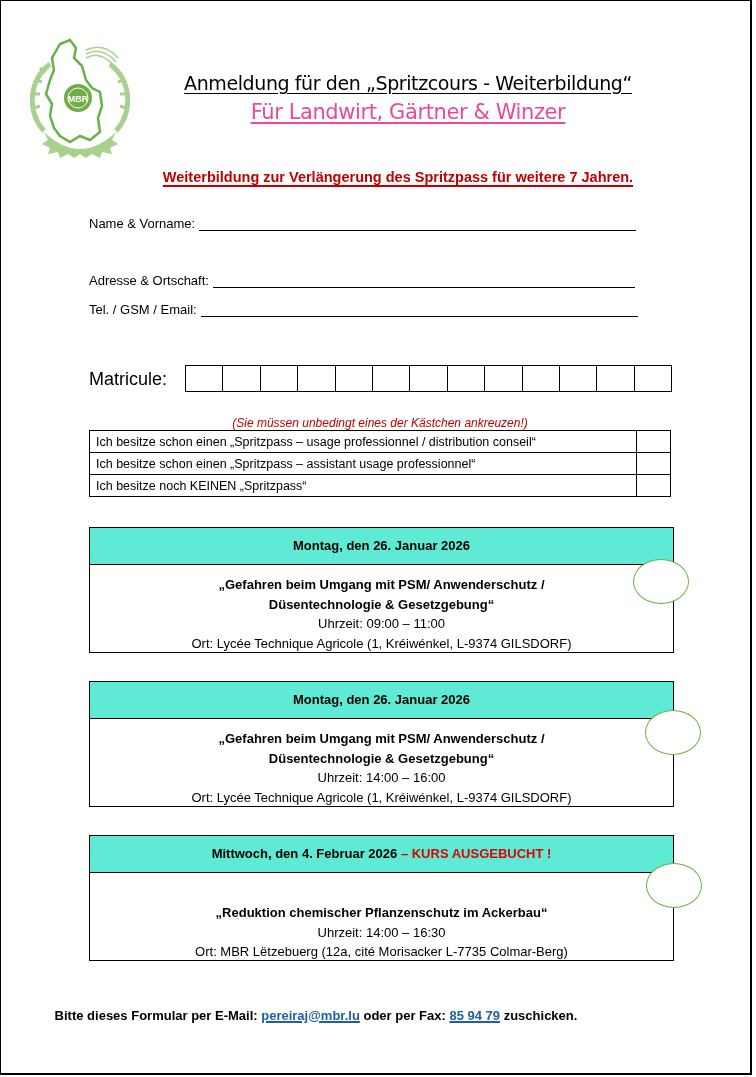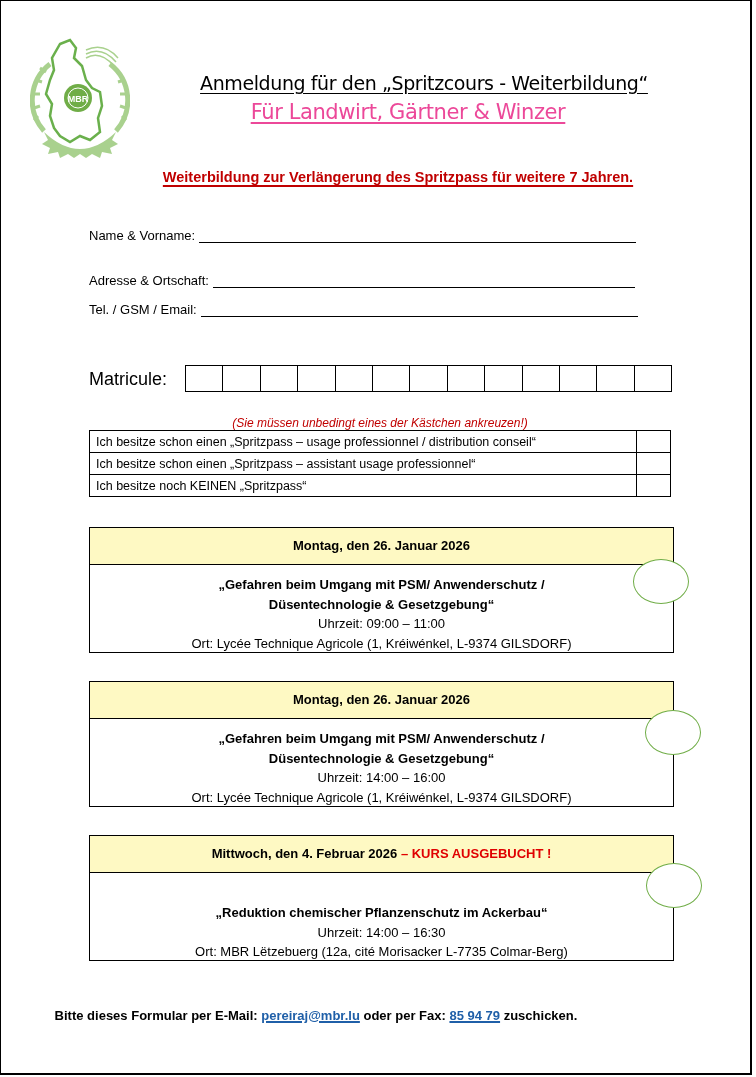--- a/index.html
+++ b/index.html
@@ -2,21 +2,21 @@
 <html><head>
   <meta charset="utf-8">
   <style>
     html, body { margin: 0; padding: 0; background: #ffffff; }
     body { width: 756px; height: 1077px; position: relative; overflow: hidden;
            font-family: "Liberation Sans", sans-serif; color: #000; }
     .page-frame { position: absolute; left: 0; top: 0; width: 752px; height: 1075px;
                   border-left: 1px solid #000; border-top: 1px solid #000;
                   border-right: 2px solid #000; border-bottom: 2px solid #000; box-sizing: border-box; }
     .logo { position: absolute; left: 30px; top: 36px; width: 100px; height: 122px; }
-    .title { position: absolute; left: 136px; width: 576px; top: 72px; text-align: center;
+    .title { position: absolute; left: 120px; width: 576px; top: 72px; text-align: center;
              font-family: "DejaVu Sans", sans-serif; font-size: 19px; font-weight: normal;
              letter-spacing: -0.4px; }
     .title span { text-decoration: underline; text-underline-offset: 3px; }
     .subtitle { position: absolute; left: 120px; width: 576px; top: 100px; text-align: center;
                 font-family: "DejaVu Sans", sans-serif; font-size: 21px; color: #ec4899; letter-spacing: -0.4px; }
     .subtitle span { text-decoration: underline; text-underline-offset: 3px; }
     .headline { position: absolute; left: 0; width: 796px; top: 169px; text-align: center;
                 font-family: "Liberation Sans", sans-serif; font-weight: bold; font-size: 14.5px;
                 color: #c00000; }
     .headline span { text-decoration: underline; text-decoration-thickness: 2px; text-underline-offset: 3px; }
@@ -26,21 +26,21 @@
     .matricule-label { position: absolute; left: 89px; top: 369px; font-size: 18px; }
     .matricule-boxes { position: absolute; left: 185px; top: 365px; display: flex;
                        border-top: 1px solid #000; border-bottom: 1px solid #000; border-left: 1px solid #000; }
     .mbox { width: 36.4px; height: 25px; border-right: 1px solid #000; box-sizing: content-box; }
     .note { position: absolute; left: 89px; width: 582px; top: 416px; text-align: center;
             font-style: italic; font-size: 12px; color: #c00000; }
     table.choices { position: absolute; left: 89px; top: 430px; width: 582px; border-collapse: collapse; font-size: 12.5px; }
     table.choices td { border: 1px solid #000; height: 21px; padding: 0 6px; }
     table.choices td.cbx { width: 33px; padding: 0; }
     .course { position: absolute; left: 89px; width: 585px; border: 1px solid #000; box-sizing: border-box; }
-    .course .hdr { background: #fef9c3; border-bottom: 1px solid #000; height: 36px; line-height: 36px;
+    .course .hdr { background: #5eead4; border-bottom: 1px solid #000; height: 36px; line-height: 36px;
                    text-align: center; font-weight: bold; font-size: 13px; }
     .course .hdr .booked { color: #e00000; }
     .course .body { text-align: center; font-size: 13px; line-height: 19.5px; padding-top: 10px; }
     .course .body .t { font-weight: bold; }
     .oval { position: absolute; width: 56px; height: 45px; border: 1.5px solid #70ad47; border-radius: 50%;
             background: #fff; box-sizing: border-box; }
     .footer { position: absolute; left: 0; width: 632px; top: 1008px; text-align: center;
               font-weight: bold; font-size: 13px; }
     .footer a { color: #1f5fa8; text-decoration: underline; text-decoration-thickness: 2px; }
   </style>
@@ -66,21 +66,21 @@
     <circle cx="48" cy="62" r="14" fill="#70ad47"></circle>
     <circle cx="48" cy="62" r="10" fill="none" stroke="#ffffff" stroke-width="1"></circle>
     <text x="48" y="66" text-anchor="middle" font-family="Liberation Sans, sans-serif" font-weight="bold" font-size="9" fill="#ffffff">MBR</text>
   </svg>
 </div>
 
 <div class="title"><span>Anmeldung für den „Spritzcours - Weiterbildung“</span></div>
 <div class="subtitle"><span>Für Landwirt, Gärtner &amp; Winzer</span></div>
 <div class="headline"><span>Weiterbildung zur Verlängerung des Spritzpass für weitere 7 Jahren.</span></div>
 
-<div class="field" style="top:228px;">
+<div class="field" style="top:216px;">
   <span class="lbl">Name &amp; Vorname:</span>
   <span class="line" style="width:437px;"></span>
 </div>
 <div class="field" style="top:273px;">
   <span class="lbl">Adresse &amp; Ortschaft:</span>
   <span class="line" style="width:422px;"></span>
 </div>
 <div class="field" style="top:302px;">
   <span class="lbl">Tel. / GSM / Email:</span>
   <span class="line" style="width:437px;"></span>

